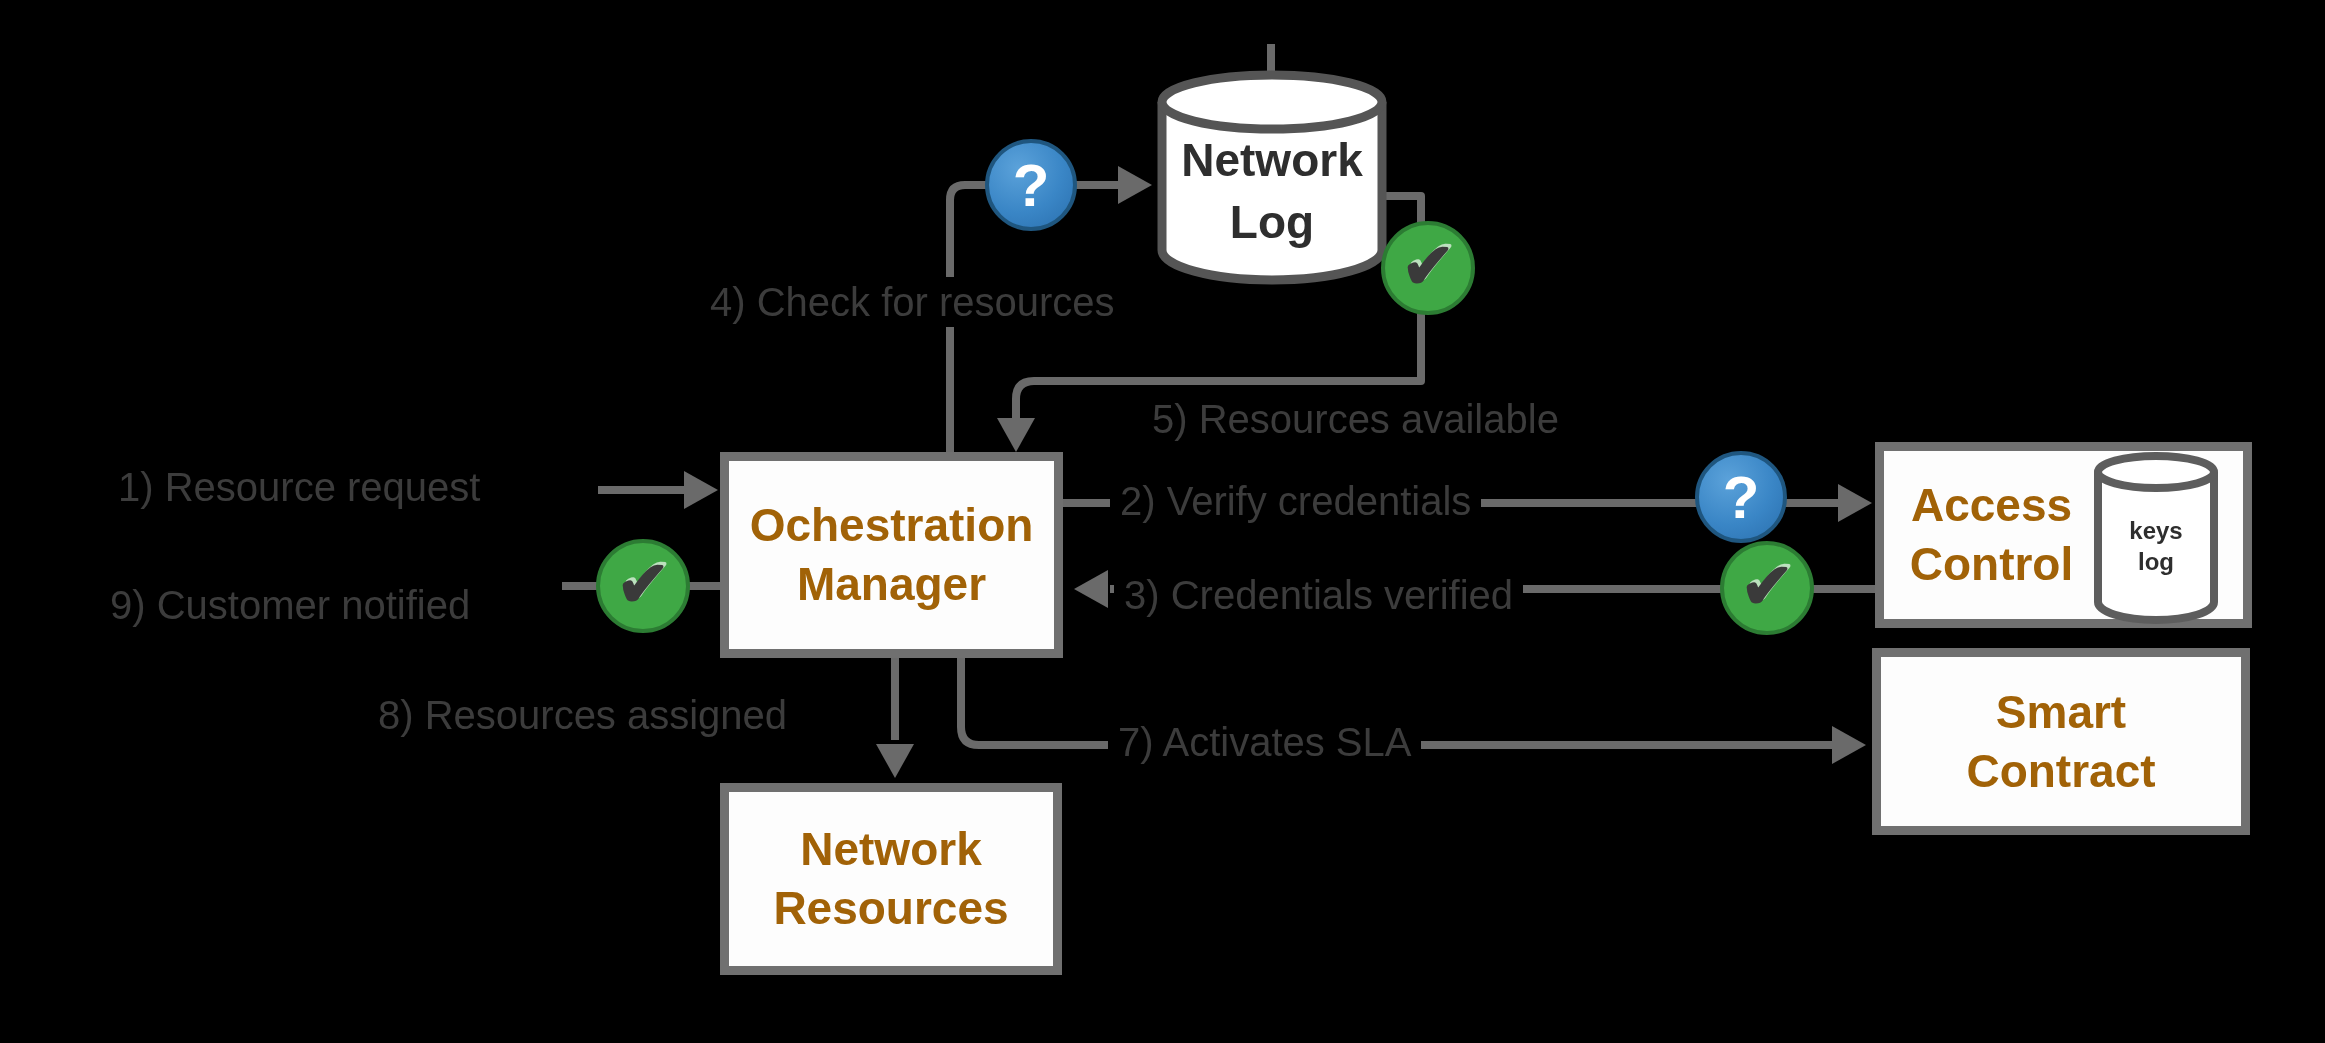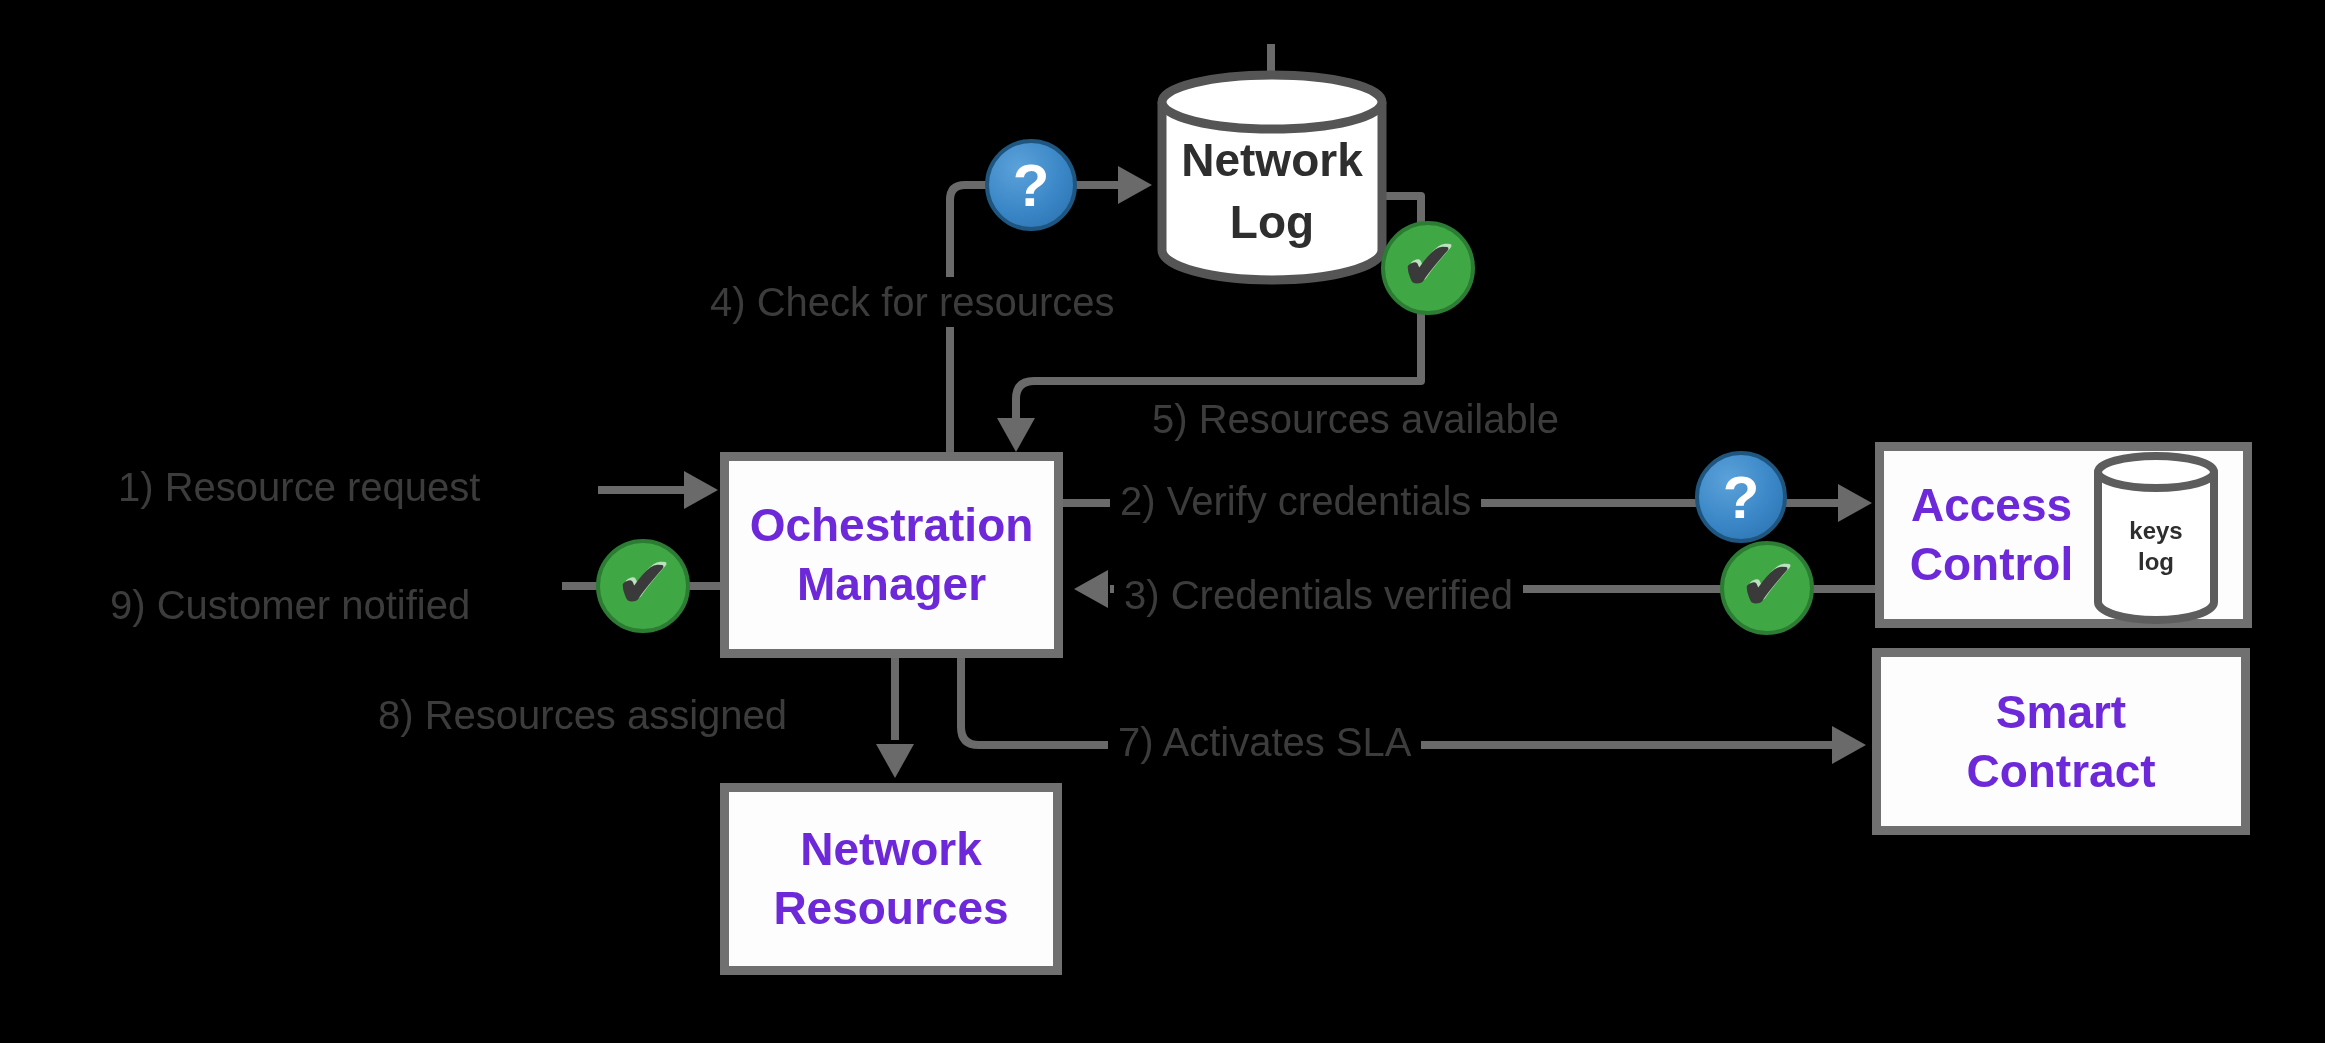--- a/index.html
+++ b/index.html
@@ -7,21 +7,21 @@
     position:relative;width:2325px;height:1043px;background:#000;overflow:hidden;
     font-family:"Liberation Sans", sans-serif;
   }
   
   #connectors{position:absolute;inset:0;z-index:1;}
 
   
   .node-box{
     position:absolute;z-index:2;background:#fdfdfd;border:9px solid #707070;
     display:flex;align-items:center;justify-content:center;text-align:center;
-    box-sizing:border-box;color:#6d28d9;font-weight:bold;font-size:46px;line-height:1.28;
+    box-sizing:border-box;color:#a16207;font-weight:bold;font-size:46px;line-height:1.28;
   }
   .node-box .bt{white-space:nowrap;}
 
   
   .cyl{position:absolute;z-index:2;}
   .cyl svg{position:absolute;left:0;top:0;}
   .cyl .cyl-text{
     position:absolute;inset:0;display:flex;flex-direction:column;align-items:center;
     justify-content:center;text-align:center;font-weight:bold;color:#2e2e2e;z-index:3;
   }

